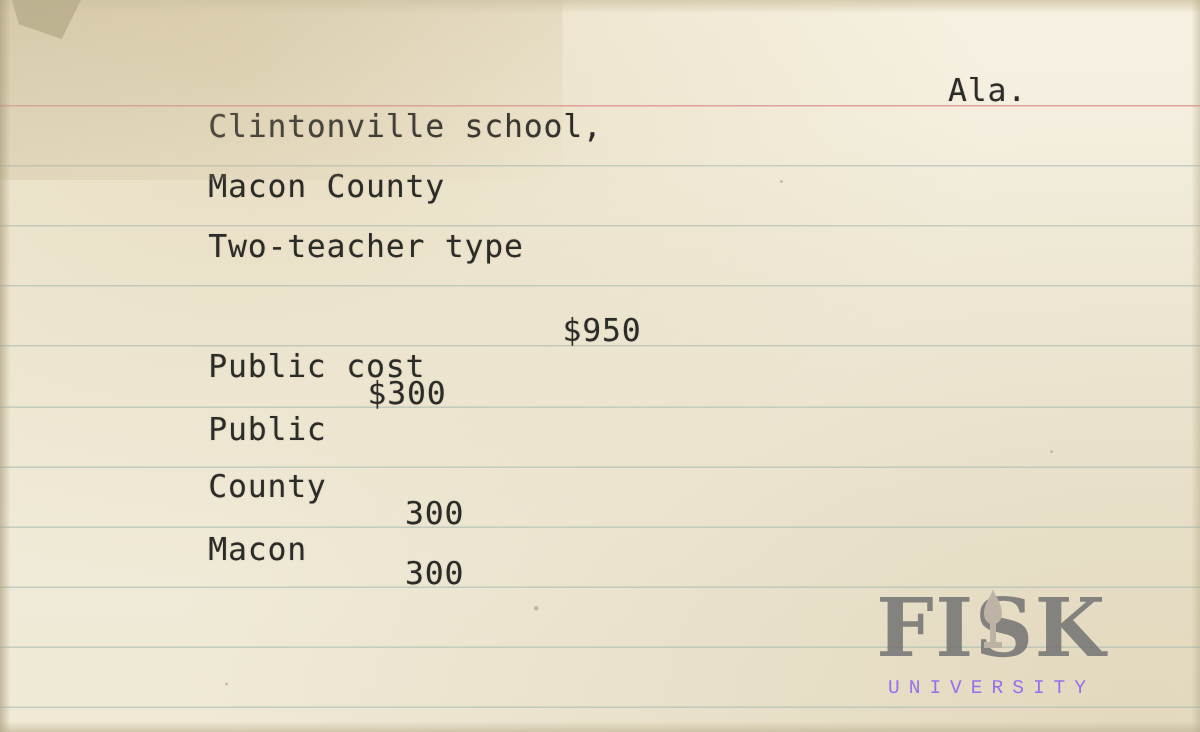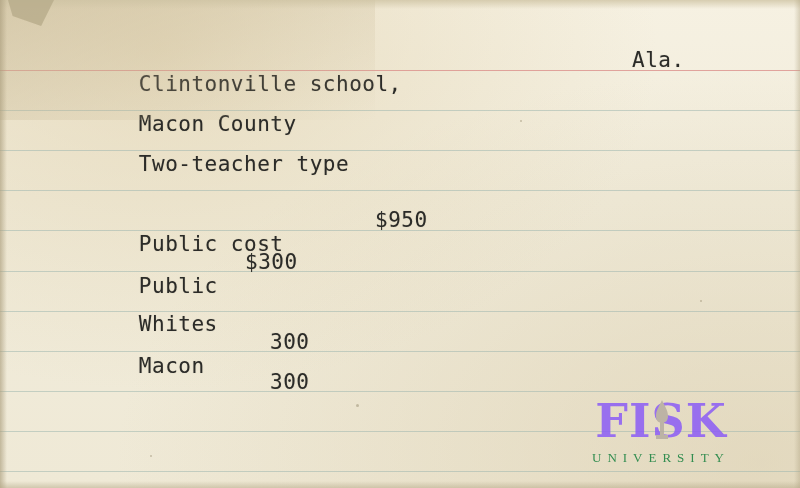--- a/index.html
+++ b/index.html
@@ -121,32 +121,32 @@
     right: 24px;
     bottom: 22px;
     width: 230px;
     text-align: center;
     color: #b3aa9a;
     opacity: 0.85;
     pointer-events: none;
   }
   #wm-main {
     font-family: "DejaVu Serif", serif;
-    font-size: 46px;
+    font-size: 54px;
     font-weight: bold;
     letter-spacing: 1px;
     line-height: 1;
-    color: #8b5cf6;
+    color: #737373;
   }
   #wm-sub {
-    font-family: Liberation Serif, serif;
+    font-family: Liberation Mono, monospace;
     font-size: 13px;
     letter-spacing: 6px;
     margin-top: 6px;
-    color: #15803d;
+    color: #8b5cf6;
   }
   #wm-flame {
     position: absolute;
     left: 107px;
     top: 2px;
     width: 18px;
     height: 40px;
   }
 
   
@@ -198,21 +198,21 @@
       <span>Public cost</span>
       <span class="col2" style="left:295px; top:0;margin-left:20px;">$950</span>
     </div>
 
     <div class="tline" style="left:60px; top:250px;">
       <span>Public</span>
       <span class="col2" style="left:185px; top:0;">$300</span>
     </div>
 
     <div class="tline" style="left:60px; top:288px;">
-      <span>Whites</span>
+      <span>County</span>
     </div>
 
     <div class="tline" style="left:60px; top:330px;">
       <span>Macon</span>
       <span class="col2" style="left:210px; top:0;">300</span>
     </div>
 
     <div class="tline" style="left:60px; top:370px;">
       <span class="col2" style="left:210px; top:0;">300</span>
     </div>

